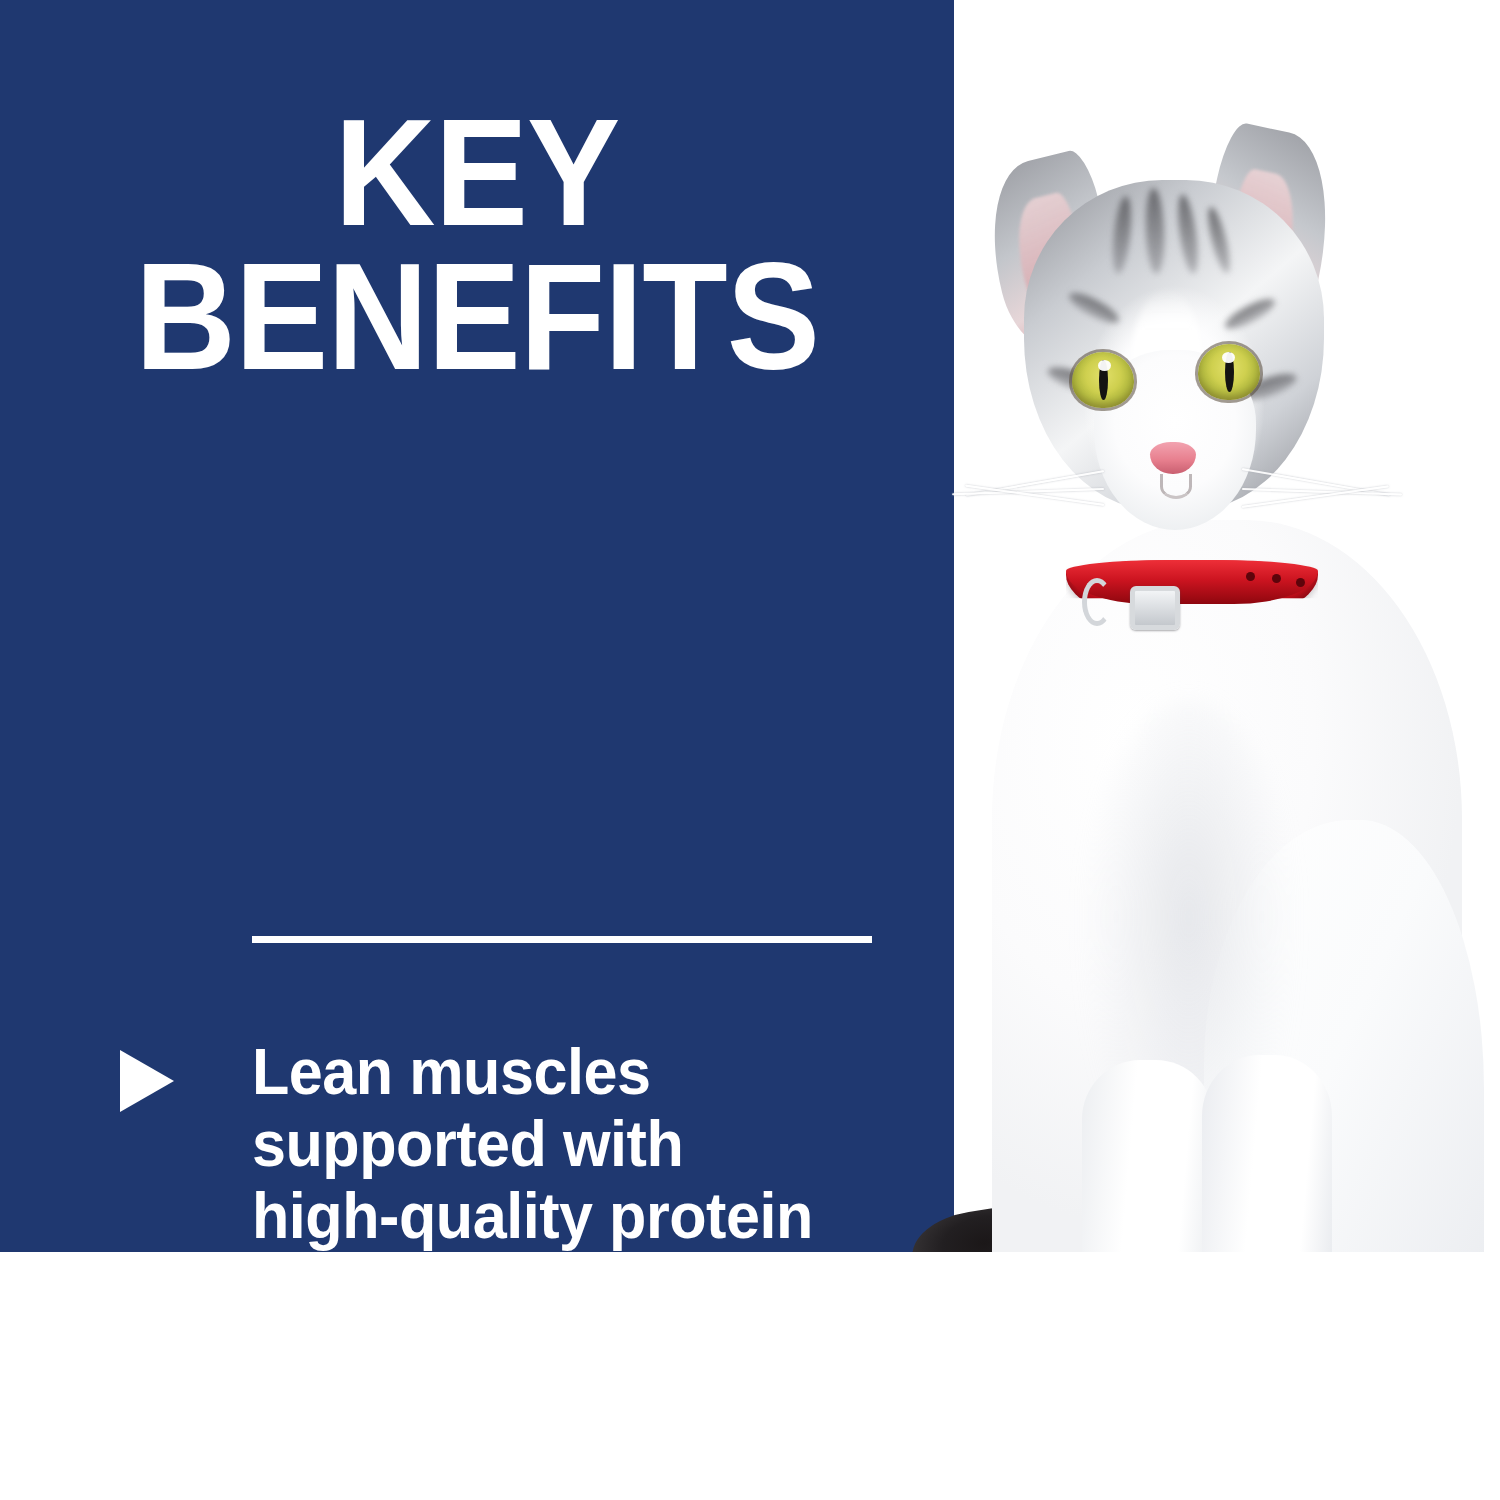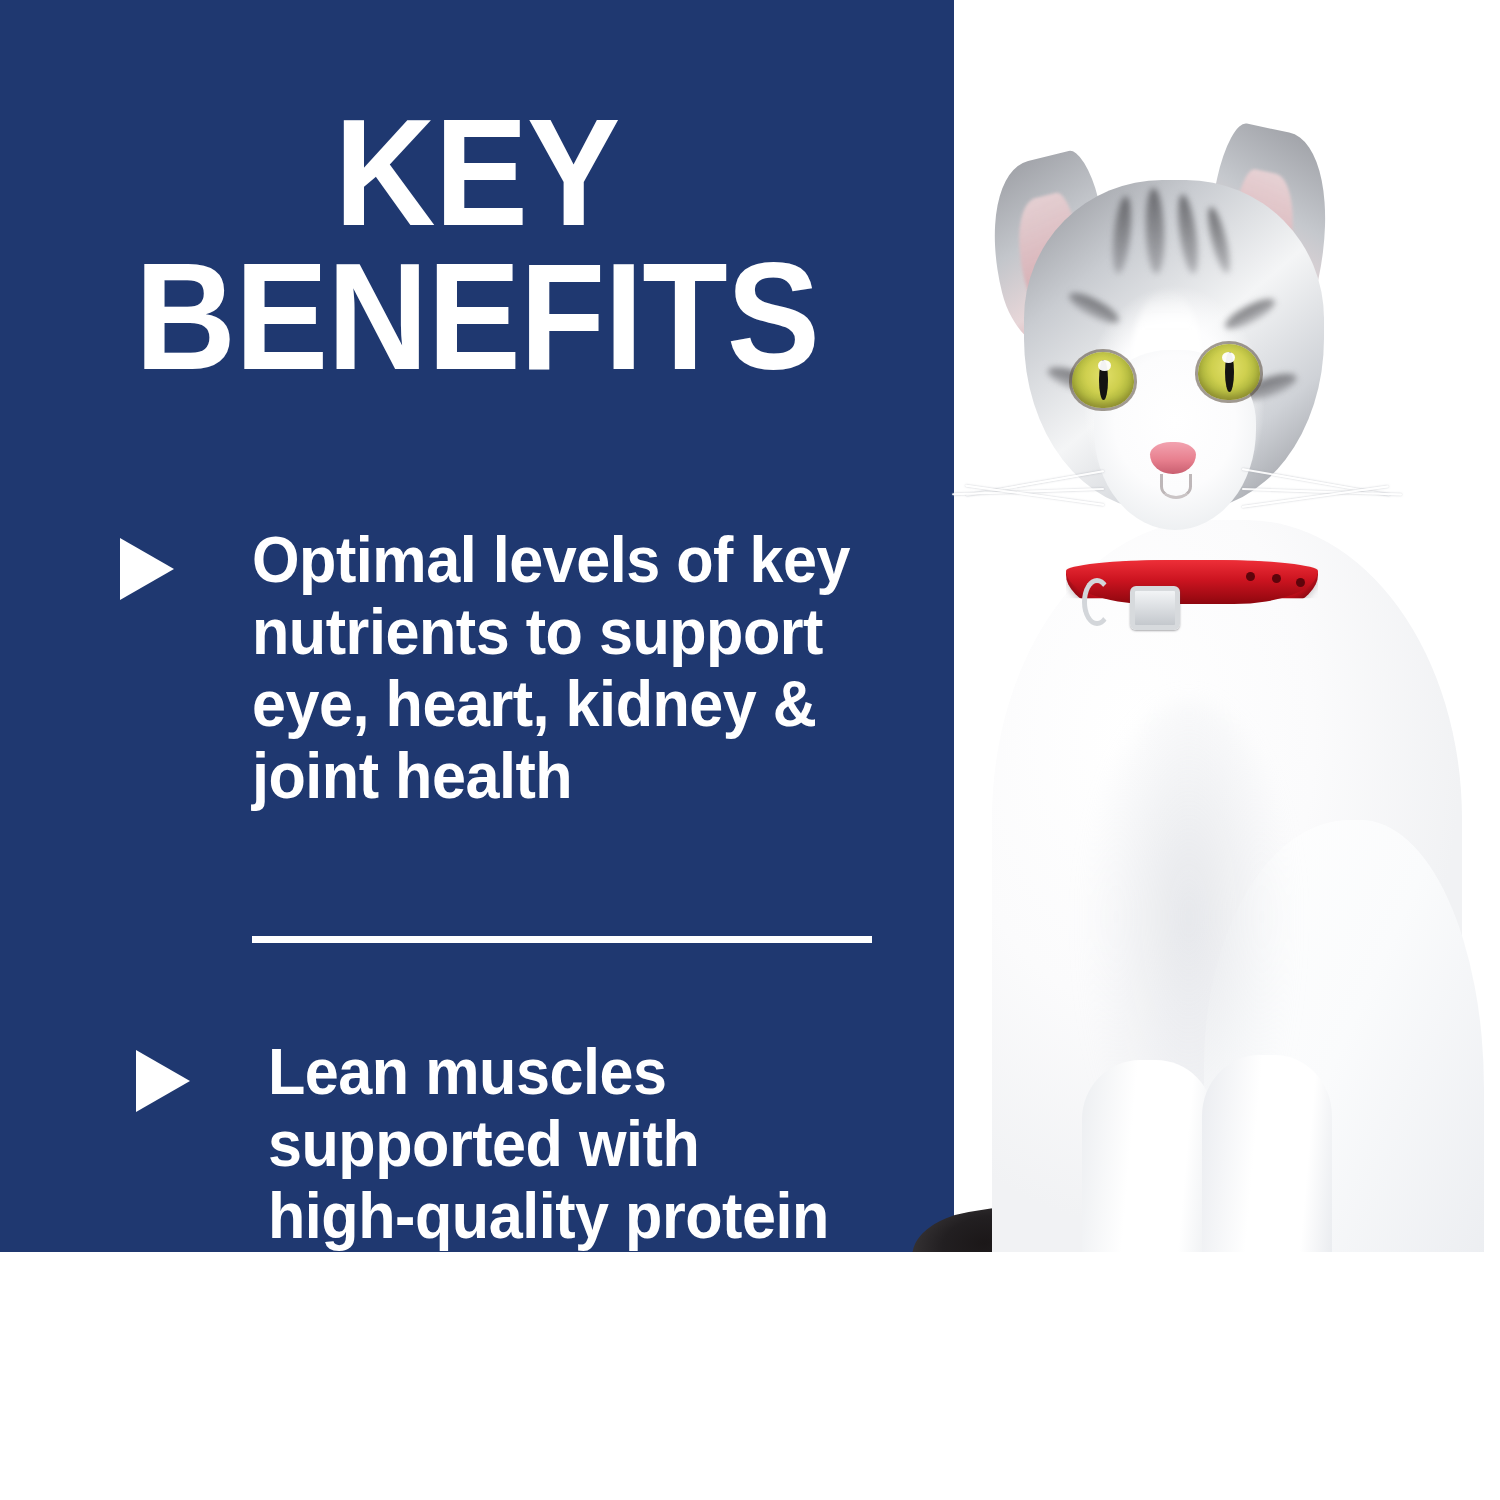--- a/index.html
+++ b/index.html
@@ -52,21 +52,21 @@
     display: block;
   }
 
   
   .bullet-block {
     position: absolute;
     display: flex;
     align-items: flex-start;
   }
   #bullet-1 { left: 120px; top: 524px; width: 770px; }
-  #bullet-2 { left: 136px; top: 1036px; width: 770px; justify-content: center; }
+  #bullet-2 { left: 120px; top: 1036px; width: 770px; justify-content: center; }
 
   .tri {
     flex: 0 0 auto;
     width: 0;
     height: 0;
     margin-top: 14px;
     margin-right: 78px;
     border-top: 31px solid transparent;
     border-bottom: 31px solid transparent;
     border-left: 54px solid #ffffff;
@@ -407,27 +407,20 @@
 
 <div id="canvas">
 
   <div class="blue-panel">
 
     <div class="heading">
       <span class="hl">KEY</span>
       <span class="hl">BENEFITS</span>
     </div>
 
-    <div class="bullet-block" id="bullet-1">
-      <span class="tri"></span>
-      <span class="bullet-text">Optimal levels of key
-nutrients to support
-eye, heart, kidney &amp;
-joint health</span>
-    </div>
 
     <div class="divider"></div>
 
     <div class="bullet-block" id="bullet-2">
       <span class="tri"></span>
       <span class="bullet-text">Lean muscles
 supported with
 high-quality protein</span>
     </div>
   </div>

